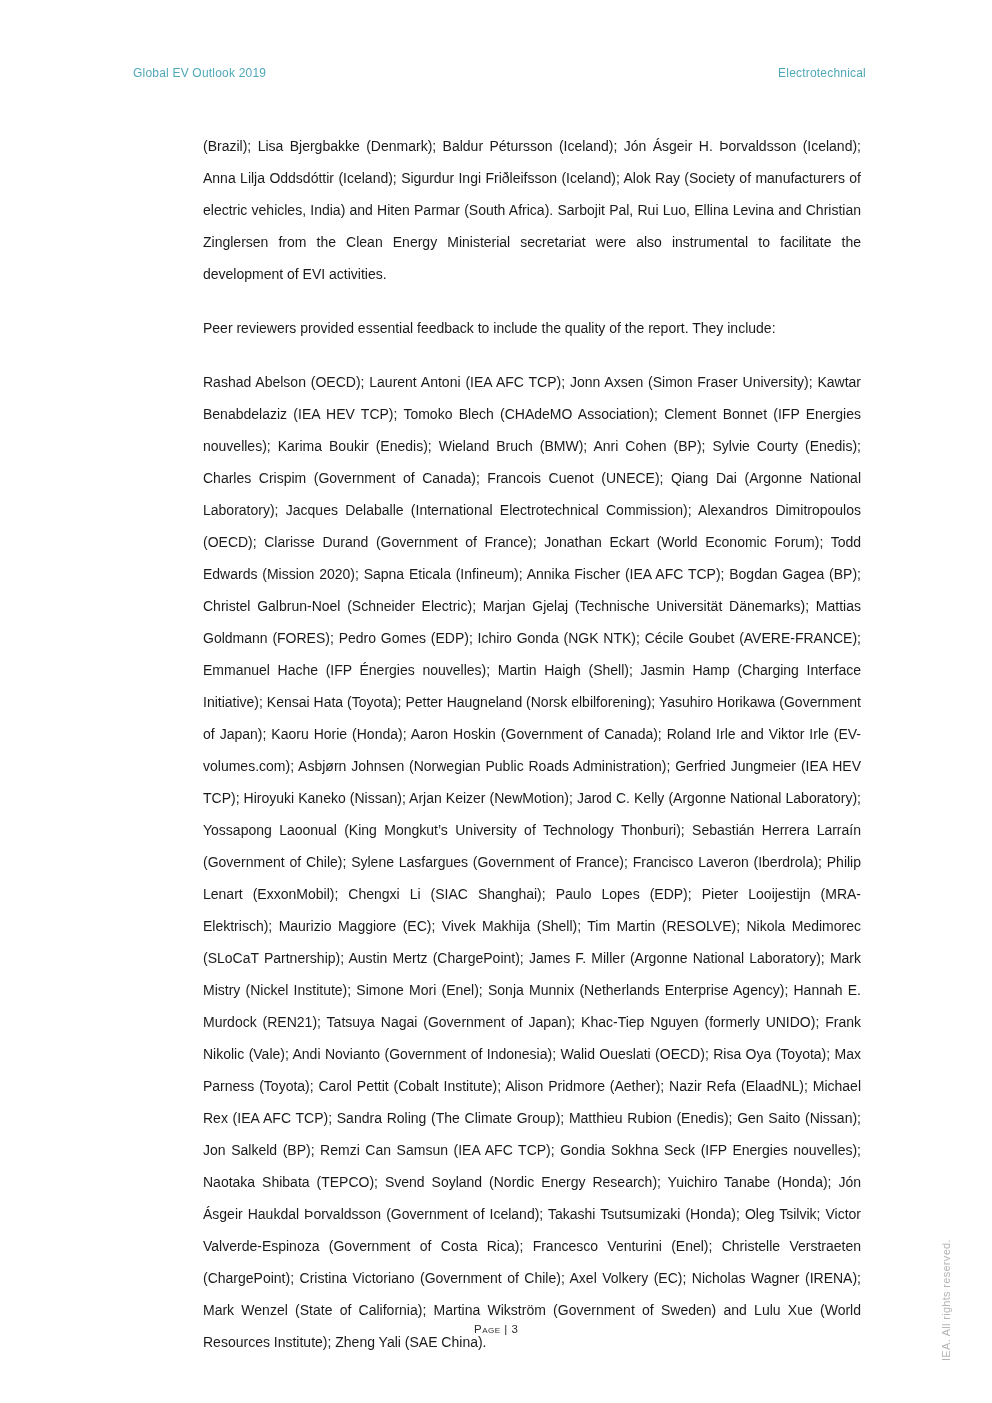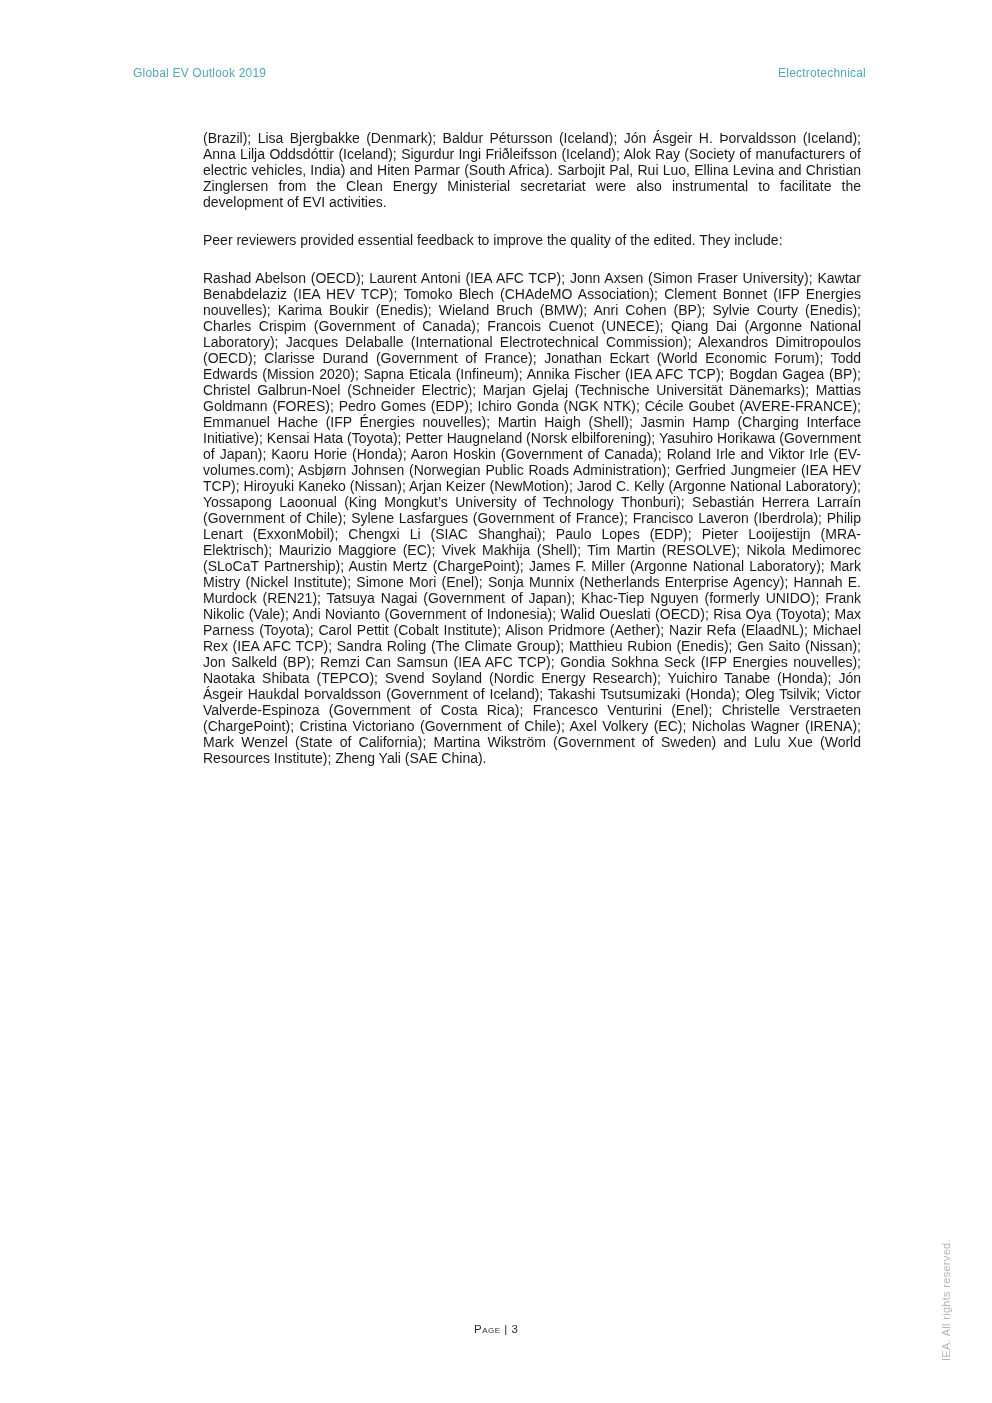--- a/index.html
+++ b/index.html
@@ -29,21 +29,21 @@
     color: #4fa8b8;
     letter-spacing: 0.2px;
   }
   .body-text {
     position: absolute;
     top: 130px;
     left: 203px;
     width: 658px;
     color: #1a1a1a;
     font-size: 14px;
-    line-height: 16px;
+    line-height: 32px;
   }
   .body-text p {
     text-align: justify;
     text-justify: inter-word;
     margin: 0 0 22px 0;
   }
   .body-text p:last-child { margin-bottom: 0; }
   .page-footer {
     position: absolute;
     left: 474px;
@@ -71,21 +71,21 @@
 
 <div class="page">
 
   <header class="page-header">
     <span>Global EV Outlook 2019</span>
     <span>Electrotechnical</span>
   </header>
 
   <main class="body-text">
     <p>(Brazil); Lisa Bjergbakke (Denmark); Baldur Pétursson (Iceland); Jón Ásgeir H. Þorvaldsson (Iceland); Anna Lilja Oddsdóttir (Iceland); Sigurdur Ingi Friðleifsson (Iceland); Alok Ray (Society of manufacturers of electric vehicles, India) and Hiten Parmar (South Africa). Sarbojit Pal, Rui Luo, Ellina Levina and Christian Zinglersen from the Clean Energy Ministerial secretariat were also instrumental to facilitate the development of EVI activities.</p>
-    <p>Peer reviewers provided essential feedback to improve the quality of the edited. They include:</p>
+    <p>Peer reviewers provided essential feedback to include the quality of the report. They include:</p>
     <p>Rashad Abelson (OECD); Laurent Antoni (IEA AFC TCP); Jonn Axsen (Simon Fraser University); Kawtar Benabdelaziz (IEA HEV TCP); Tomoko Blech (CHAdeMO Association); Clement Bonnet (IFP Energies nouvelles); Karima Boukir (Enedis); Wieland Bruch (BMW); Anri Cohen (BP); Sylvie Courty (Enedis); Charles Crispim (Government of Canada); Francois Cuenot (UNECE); Qiang Dai (Argonne National Laboratory); Jacques Delaballe (International Electrotechnical Commission); Alexandros Dimitropoulos (OECD); Clarisse Durand (Government of France); Jonathan Eckart (World Economic Forum); Todd Edwards (Mission 2020); Sapna Eticala (Infineum); Annika Fischer (IEA AFC TCP); Bogdan Gagea (BP); Christel Galbrun-Noel (Schneider Electric); Marjan Gjelaj (Technische Universität Dänemarks); Mattias Goldmann (FORES); Pedro Gomes (EDP); Ichiro Gonda (NGK NTK); Cécile Goubet (AVERE-FRANCE); Emmanuel Hache (IFP Énergies nouvelles); Martin Haigh (Shell); Jasmin Hamp (Charging Interface Initiative); Kensai Hata (Toyota); Petter Haugneland (Norsk elbilforening); Yasuhiro Horikawa (Government of Japan); Kaoru Horie (Honda); Aaron Hoskin (Government of Canada); Roland Irle and Viktor Irle (EV-volumes.com); Asbjørn Johnsen (Norwegian Public Roads Administration); Gerfried Jungmeier (IEA HEV TCP); Hiroyuki Kaneko (Nissan); Arjan Keizer (NewMotion); Jarod C. Kelly (Argonne National Laboratory); Yossapong Laoonual (King Mongkut’s University of Technology Thonburi); Sebastián Herrera Larraín (Government of Chile); Sylene Lasfargues (Government of France); Francisco Laveron (Iberdrola); Philip Lenart (ExxonMobil); Chengxi Li (SIAC Shanghai); Paulo Lopes (EDP); Pieter Looijestijn (MRA-Elektrisch); Maurizio Maggiore (EC); Vivek Makhija (Shell); Tim Martin (RESOLVE); Nikola Medimorec (SLoCaT Partnership); Austin Mertz (ChargePoint); James F. Miller (Argonne National Laboratory); Mark Mistry (Nickel Institute); Simone Mori (Enel); Sonja Munnix (Netherlands Enterprise Agency); Hannah E. Murdock (REN21); Tatsuya Nagai (Government of Japan); Khac-Tiep Nguyen (formerly UNIDO); Frank Nikolic (Vale); Andi Novianto (Government of Indonesia); Walid Oueslati (OECD); Risa Oya (Toyota); Max Parness (Toyota); Carol Pettit (Cobalt Institute); Alison Pridmore (Aether); Nazir Refa (ElaadNL); Michael Rex (IEA AFC TCP); Sandra Roling (The Climate Group); Matthieu Rubion (Enedis); Gen Saito (Nissan); Jon Salkeld (BP); Remzi Can Samsun (IEA AFC TCP); Gondia Sokhna Seck (IFP Energies nouvelles); Naotaka Shibata (TEPCO); Svend Soyland (Nordic Energy Research); Yuichiro Tanabe (Honda); Jón Ásgeir Haukdal Þorvaldsson (Government of Iceland); Takashi Tsutsumizaki (Honda); Oleg Tsilvik; Victor Valverde-Espinoza (Government of Costa Rica); Francesco Venturini (Enel); Christelle Verstraeten (ChargePoint); Cristina Victoriano (Government of Chile); Axel Volkery (EC); Nicholas Wagner (IRENA); Mark Wenzel (State of California); Martina Wikström (Government of Sweden) and Lulu Xue (World Resources Institute); Zheng Yali (SAE China).</p>
   </main>
 
   <div class="page-footer">Page | 3</div>
 
   <div class="watermark">IEA. All rights reserved.</div>
 
 </div>
 
 </body></html>

